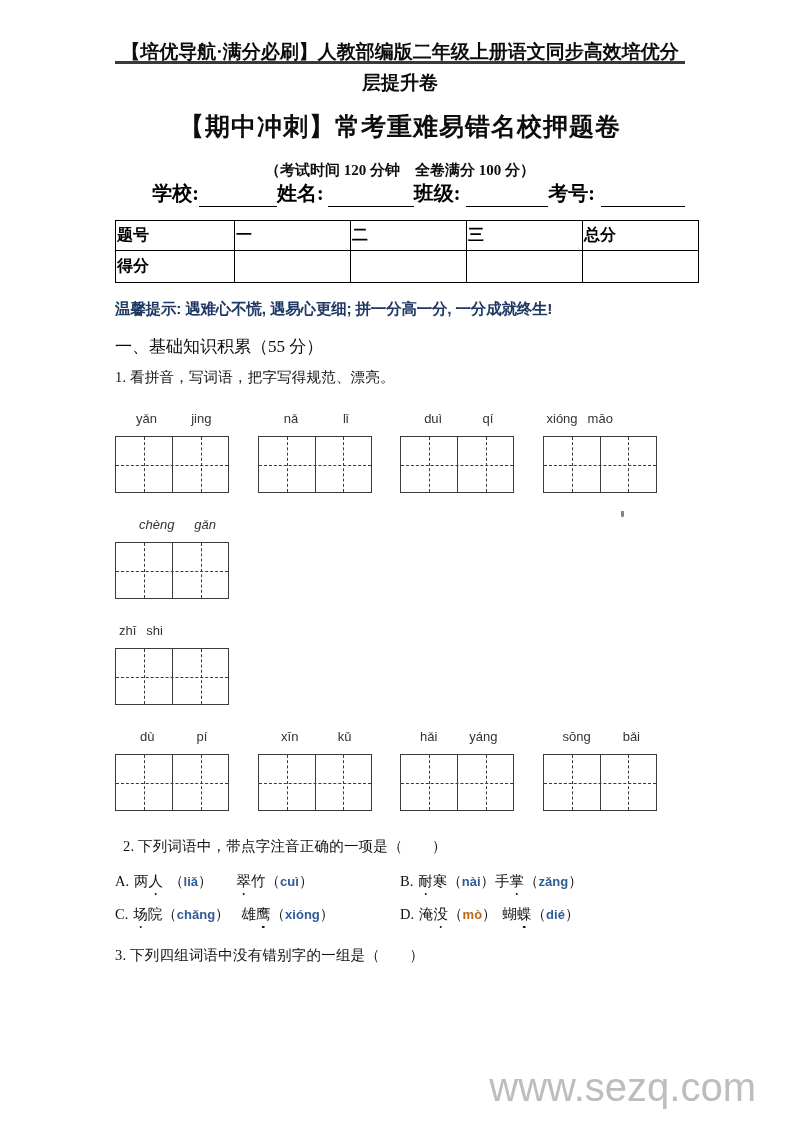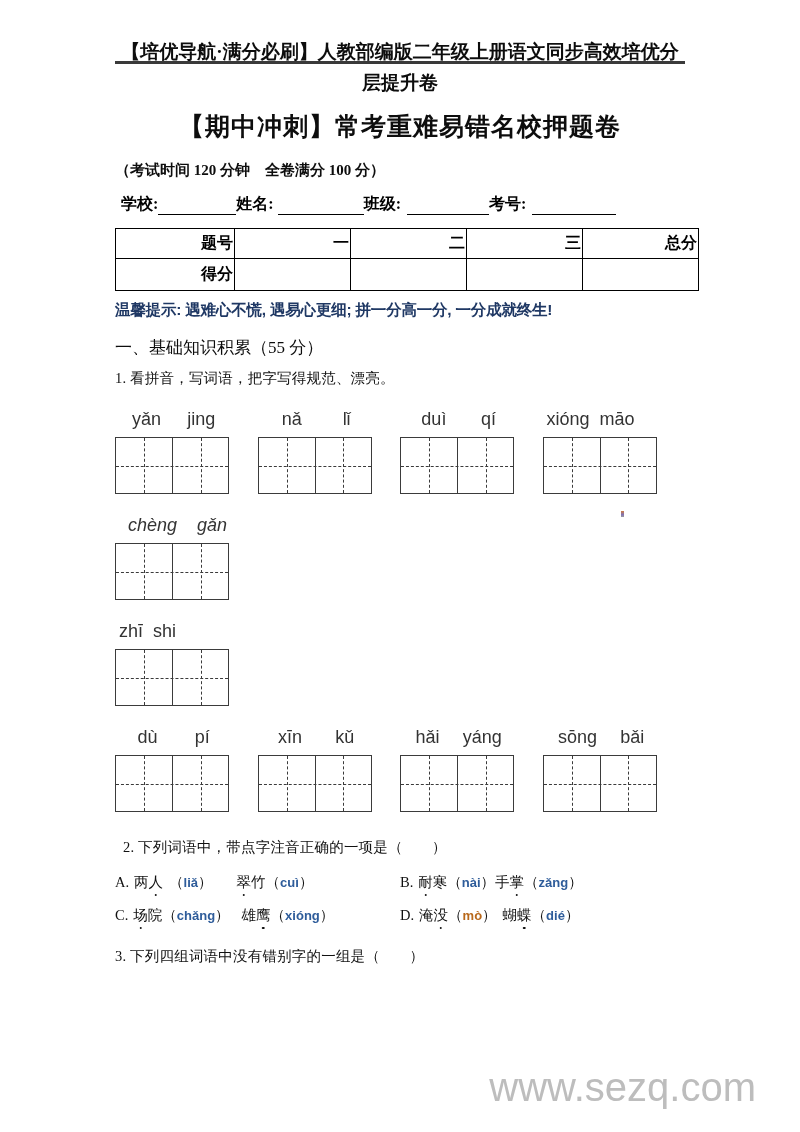--- a/index.html
+++ b/index.html
@@ -55,33 +55,33 @@
     line-height: 40px;
     text-align: center;
     color: #0d0d0d;
     margin-top: 9px;
     letter-spacing: 1px;
   }
   .subtitle {
     font-family: "Liberation Serif", "DejaVu Serif", serif;
     font-weight: bold;
     font-size: 15px;
-    text-align: left;
+    text-align: center;
     margin-top: 14px;
     color: #0d0d0d;
   }
 
   
   .id-row {
-    margin-top: 14px;
-    font-size: 16px;
+    font-size: 20px;
     font-weight: bold;
     display: flex;
     align-items: flex-end;
     padding-left: 6px;
+    justify-content: flex-end;
   }
   .id-field {
     display: flex;
     align-items: flex-end;
   }
   .id-label {
     white-space: nowrap;
   }
   .id-blank {
     border-bottom: 1.4px solid #000;
@@ -96,32 +96,32 @@
   
   table.score-table {
     margin-top: 13px;
     width: 570px;
     border-collapse: collapse;
     table-layout: fixed;
   }
   table.score-table td {
     border: 1.5px solid #000;
     height: 27px;
-    text-align: right;
+    text-align: left;
     font-size: 16px;
     font-weight: bold;
     vertical-align: middle;
   }
   table.score-table td.col0 { width: 116px; }
   table.score-table td.colx { width: 113px; }
   table.score-table tr.row-scores td { height: 29px; }
 
   
   .tip {
-    margin-top: 9px;
+    margin-top: 16px;
     font-family: "Liberation Sans", "DejaVu Sans", sans-serif;
     font-weight: bold;
     font-size: 15.5px;
     color: #1f3864;
     letter-spacing: -0.2px;
   }
 
   
   .section-heading {
     margin-top: 15px;
@@ -140,21 +140,21 @@
     font-family: "Liberation Serif", "DejaVu Serif", serif;
   }
 
   
   .pinyin-group {
     margin-top: 22px;
   }
   .pinyin-row {
     display: flex;
     font-family: "Liberation Sans", "DejaVu Sans", sans-serif;
-    font-size: 18px;
+    font-size: 13px;
     color: #333333;
     height: 18px;
     align-items: center;
   }
   .pinyin-cell {
     width: 125px;
     margin-right: 25px;
     display: flex;
     justify-content: space-around;
     padding: 0 4px;

